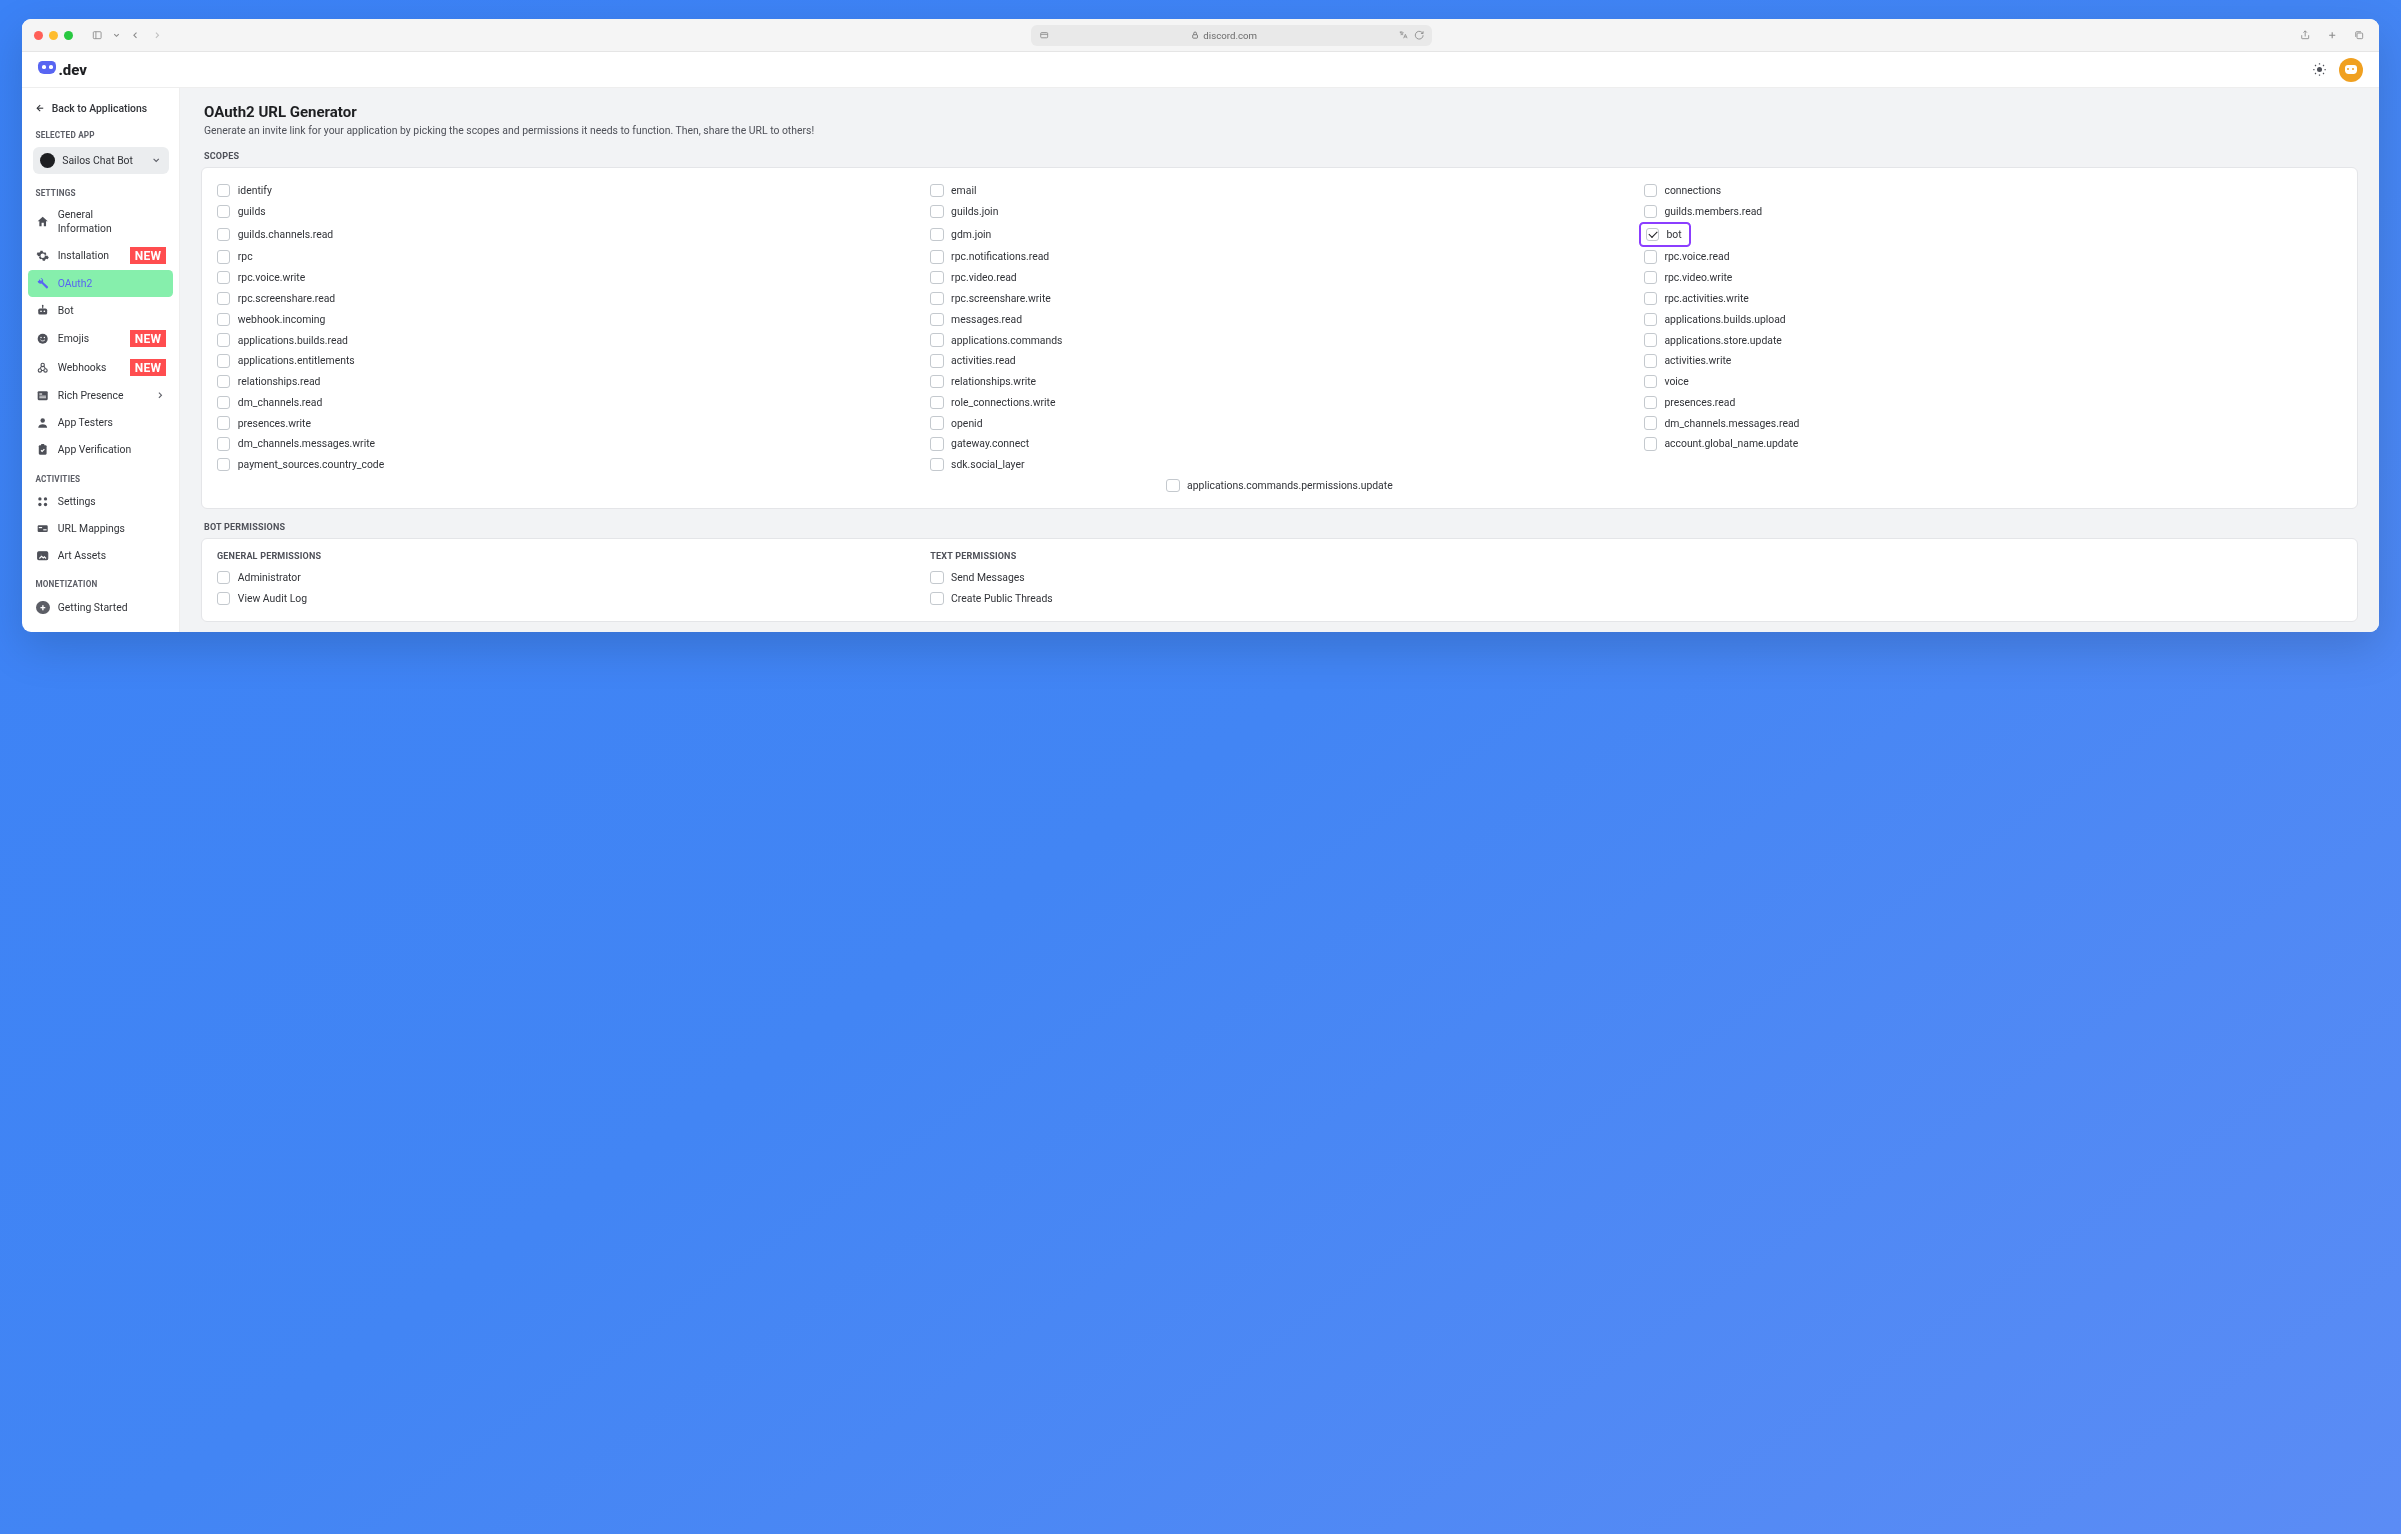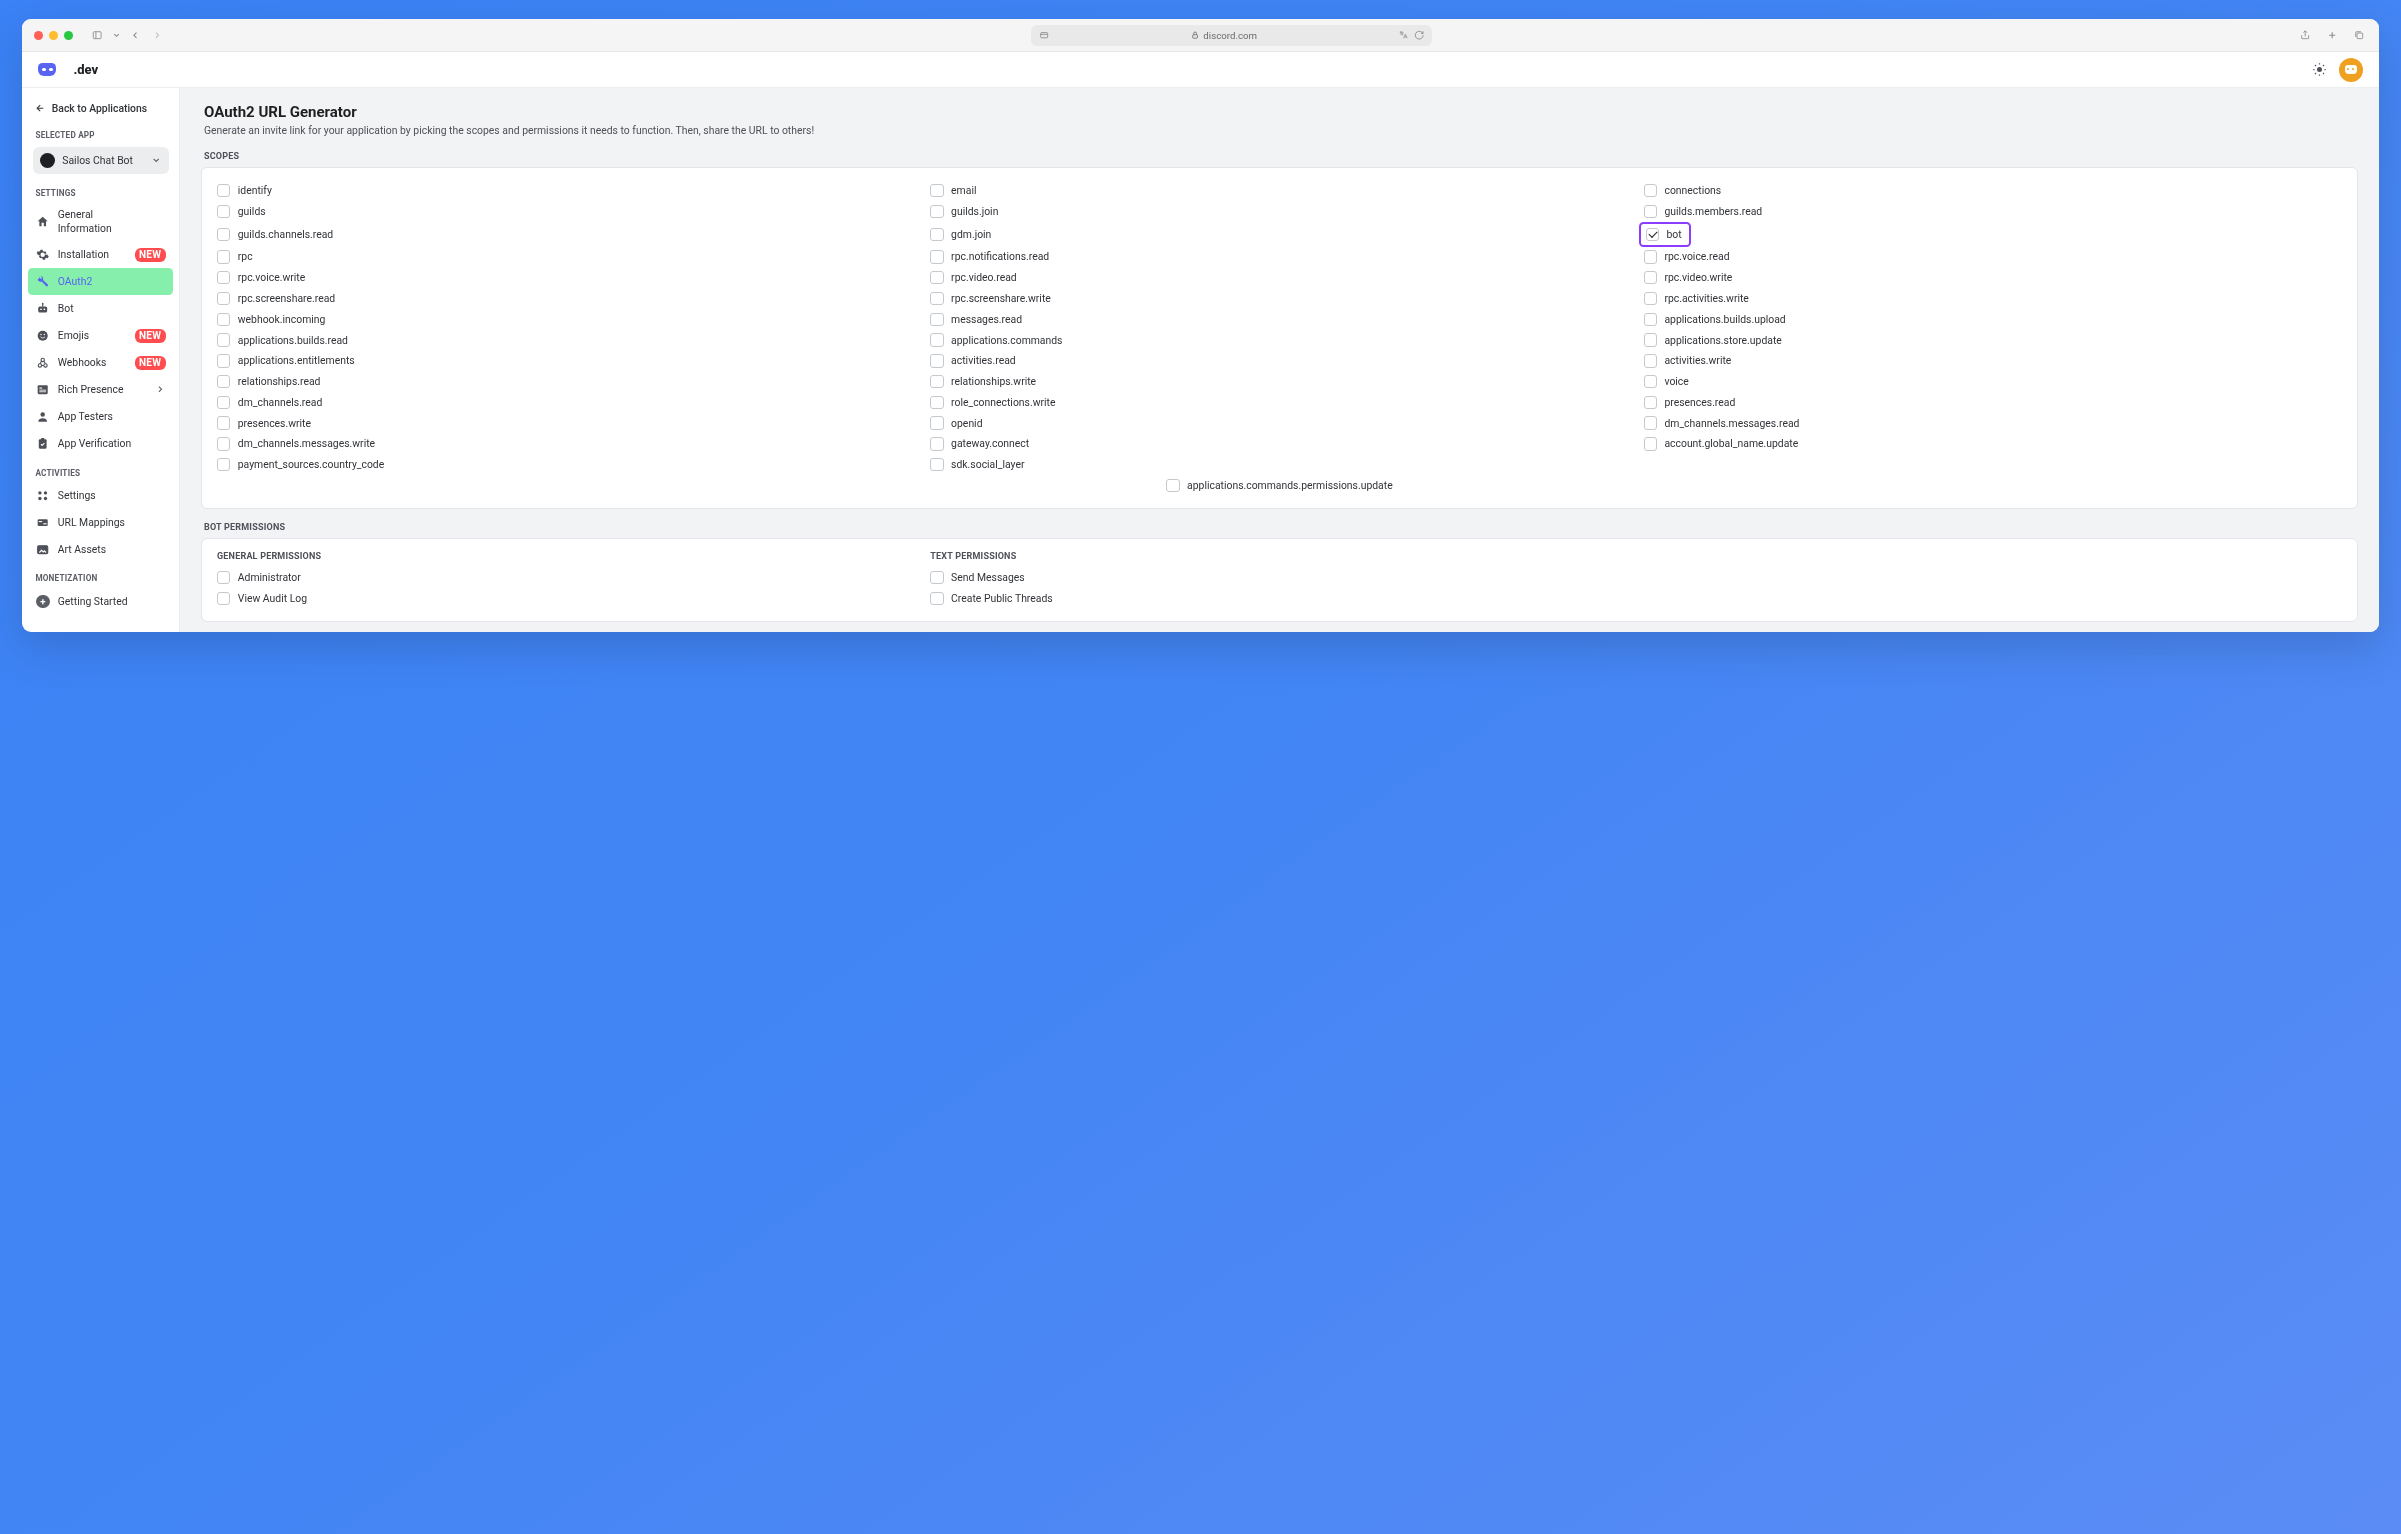--- a/index.html
+++ b/index.html
@@ -59,21 +59,21 @@
 .spacer-flex { flex: 1; }
 
 
 .app-header {
   height: 36px;
   border-bottom: 0.7px solid #eee;
   display: flex;
   align-items: center;
   padding: 0 16.4px;
 }
-.brand { display: flex; align-items: center; gap: 17px; font-weight: 800; color: #1e1f22; font-size: 13px;}
+.brand { display: flex; gap: 2px; font-weight: 800; color: #1e1f22; font-size: 15px;}
 .brand-logo {
   width: 18px; height: 13.4px;
   background: #5865F2;
   border-radius: 4.5px 4.5px 6px 6px;
   position: relative;
 }
 .brand-logo::before, .brand-logo::after {
   content: ""; position: absolute; width: 3.7px; height: 3.7px; background: #fff; border-radius: 50%; top: 4.5px;
 }
 .brand-logo::before { left: 3.7px; }
@@ -123,22 +123,22 @@
   cursor: pointer;
   color: #313338;
   position: relative;
 }
 .nav-item .icon { width: 15px; height:15px; display:flex; align-items:center; justify-content:center; color:#4e5058;}
 .nav-item.active { background: #86efac; color:#5865F2; }
 .nav-item.active .icon { color:#5865F2;}
 .badge-new { 
   margin-left:auto;
   background: #ff4d4f;
-  color:#fff; font-size:10px; font-weight:700;
-  padding: 1.5px 4.5px; border-radius: 6px;
+  color:#fff; font-size:12px; font-weight:700;
+  padding: 1.5px 4.5px; border-radius: 0;
   letter-spacing: 0.2px;
 }
 .nav-item .chev-right { margin-left:auto; color:#5c5e66;}
 .nav-text-wrap { display:flex; flex-direction:column; line-height:1.3;}
 .add-circle { width:13.4px;height:13.4px;border-radius:50%;background:#5c5e66;display:flex;align-items:center;justify-content:center;color:#fff;font-size:9.7px;font-weight:700;}
 
 
 .main {
   flex: 1;
   overflow-y: auto;

